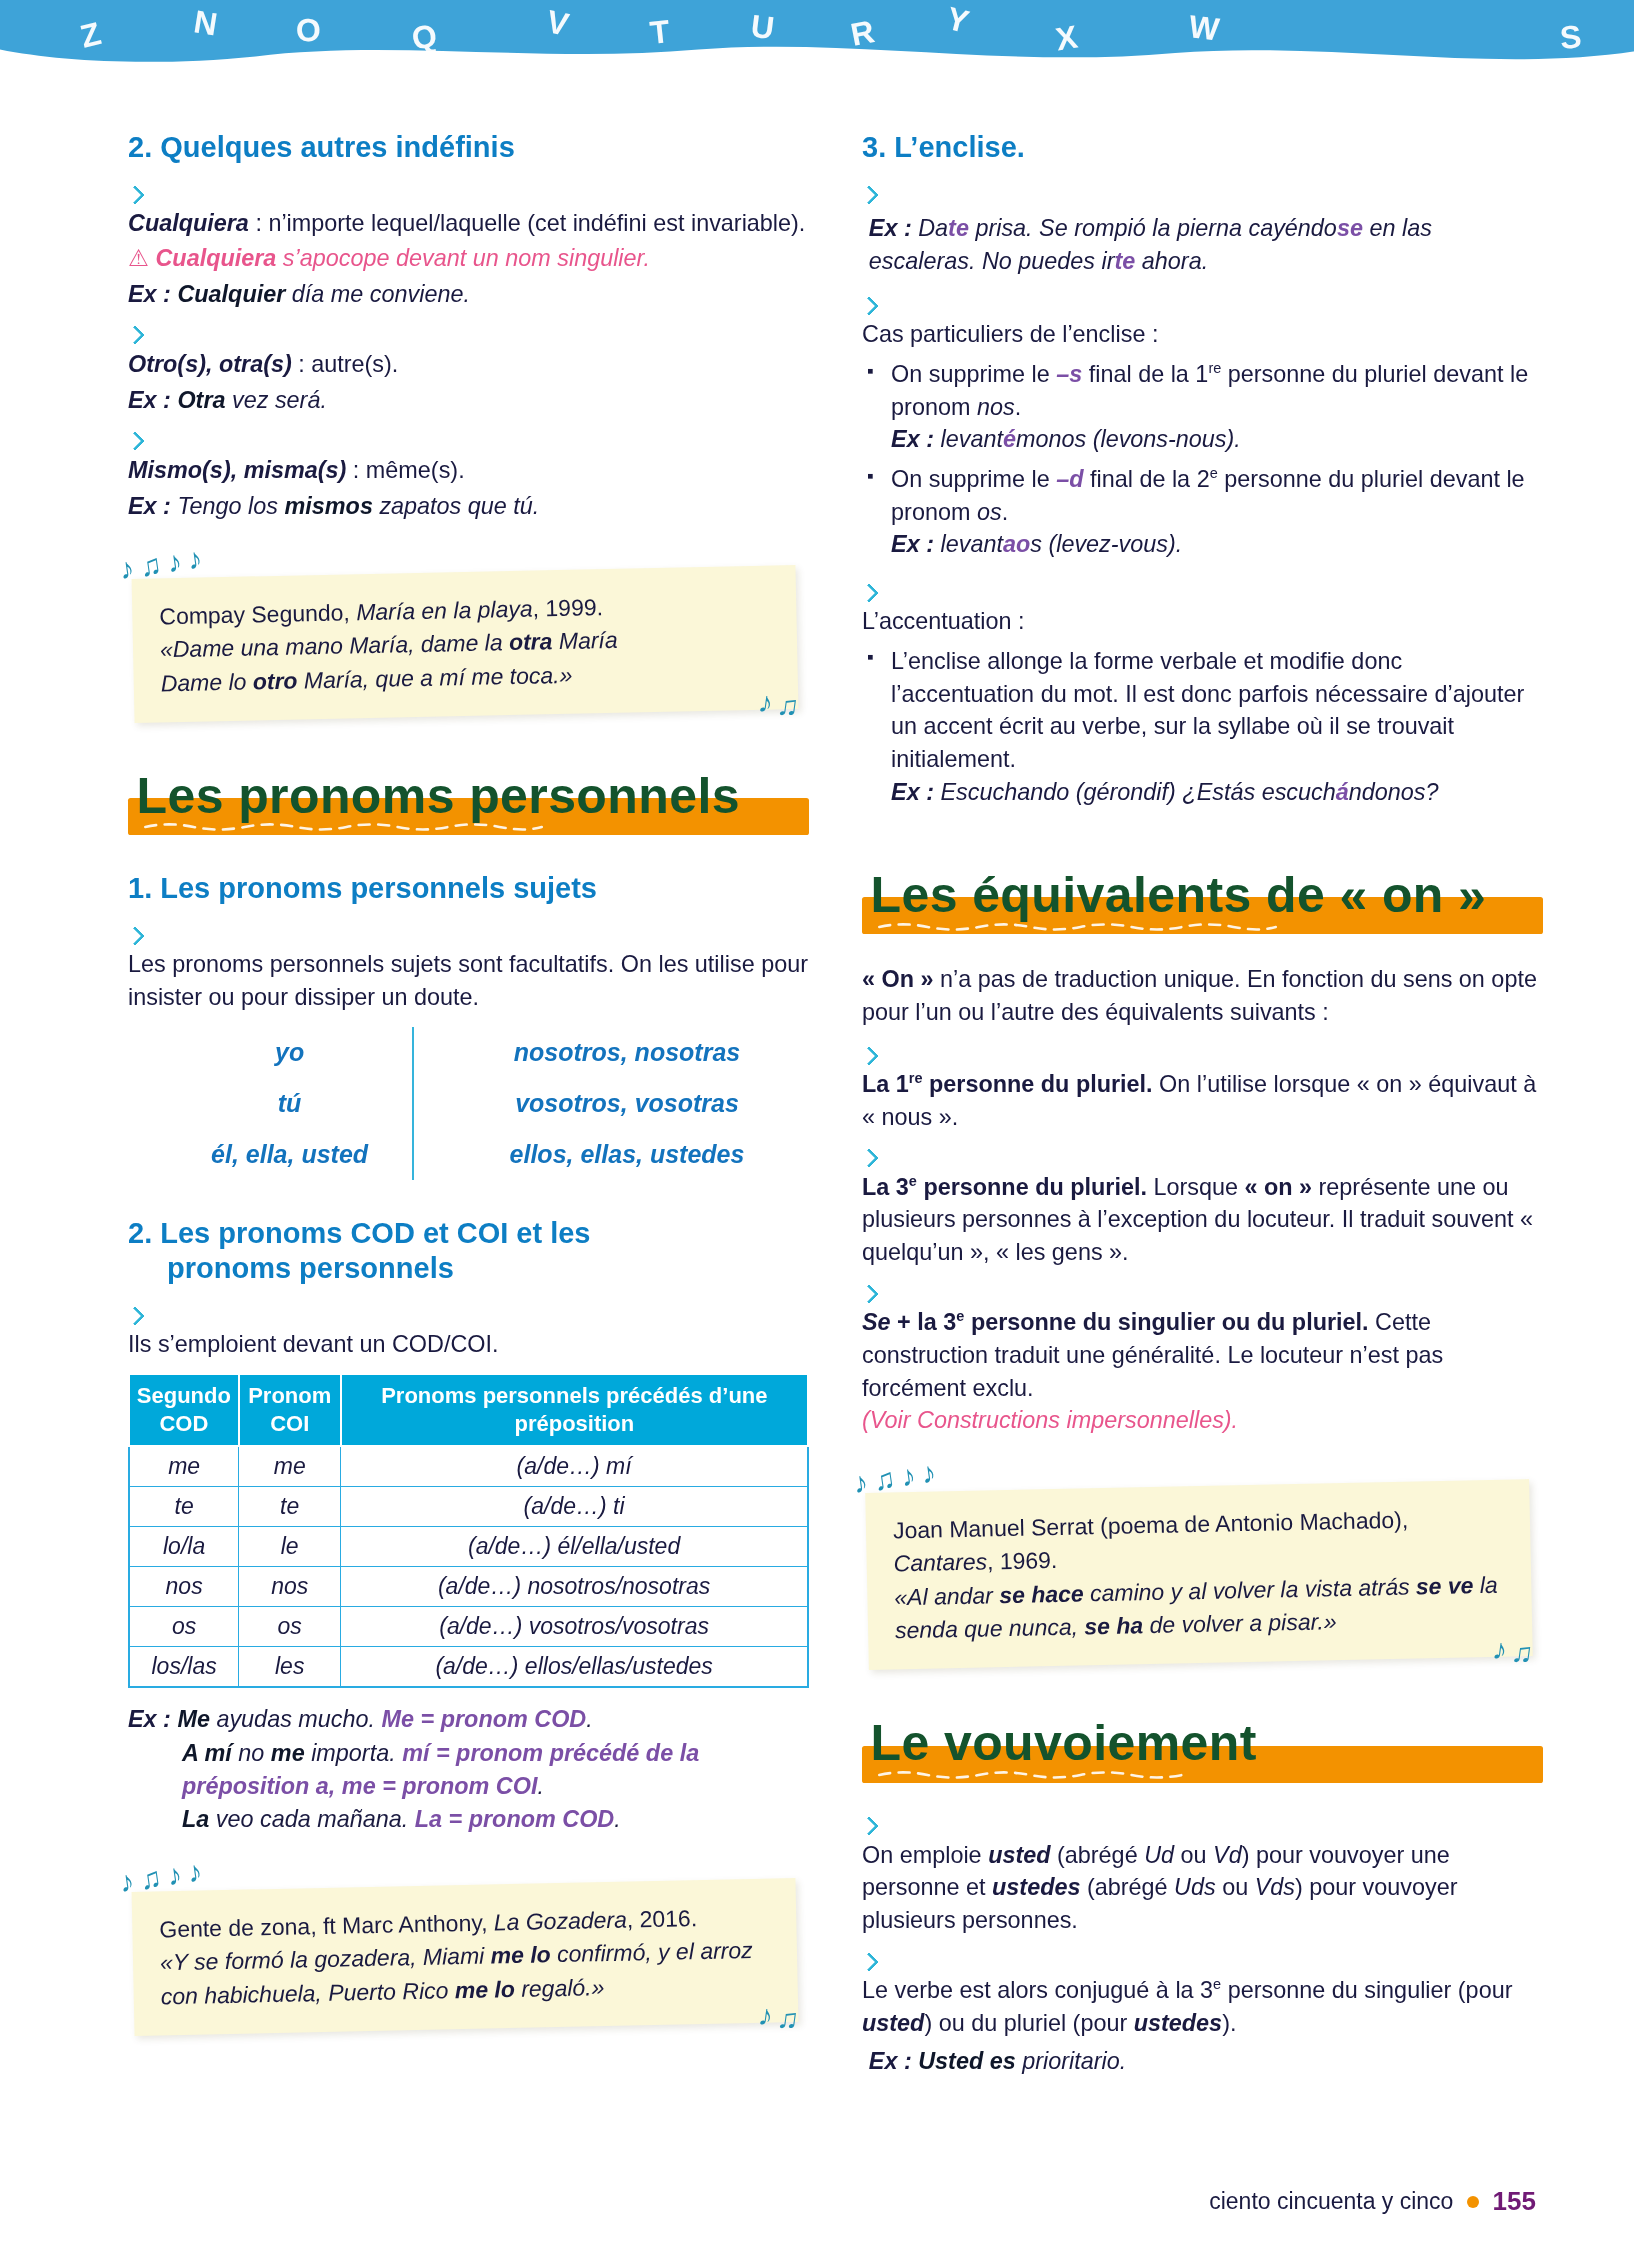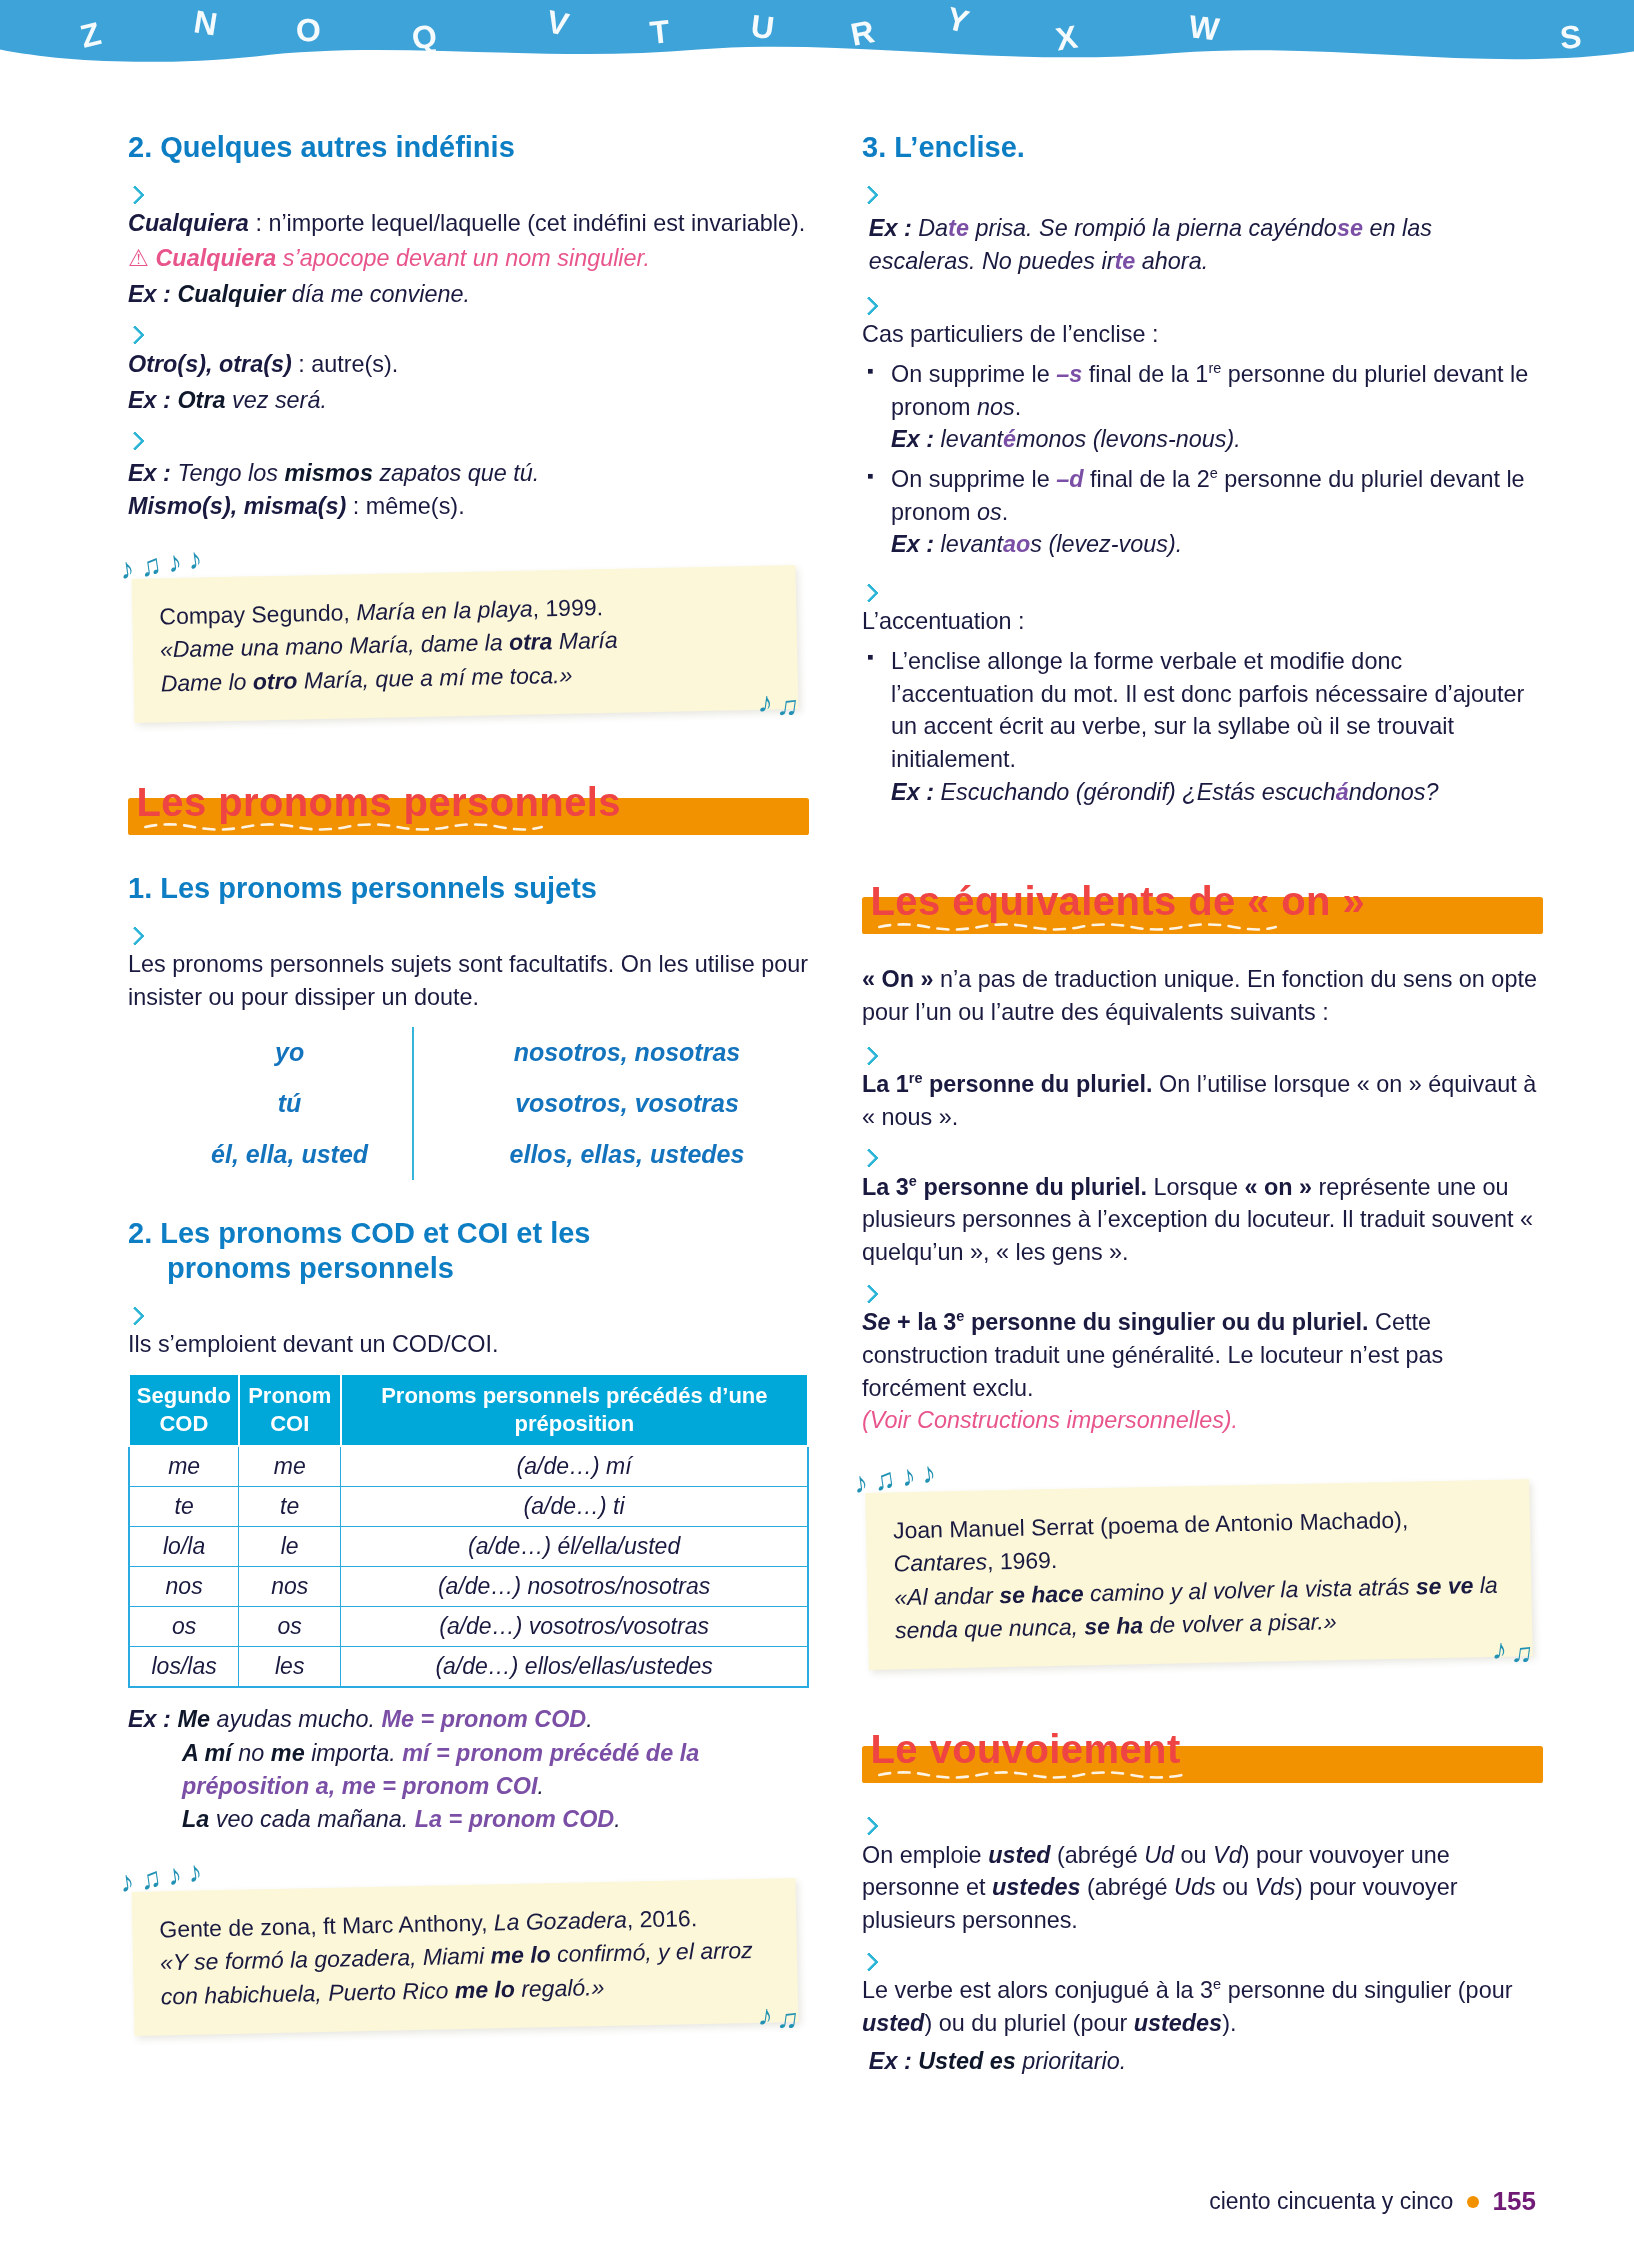--- a/index.html
+++ b/index.html
@@ -67,22 +67,22 @@
     margin:49px 12px 44px 5.1px; padding:22px 27px; box-shadow:2.6px 3.4px 7.7px rgba(80,70,20,.13); }
   .music-box .rich { font-size:23px; line-height:1.45; }
   .notes-top { position:absolute; top:-31px; left:-12px; color:#2191b4; font-size:29px;
     letter-spacing:6px; transform:rotate(-7deg); font-weight:bold; }
   .notes-bottom { position:absolute; bottom:-12px; right:-5.1px; color:#2191b4; font-size:29px;
     letter-spacing:4.3px; transform:rotate(9deg); font-weight:bold; }
 
   
   .section-banner { position:relative; height:66px; margin:53px 0 29px 0; }
   .sb-bar { position:absolute; left:0; right:0; bottom:0; height:37px; background:#f39200; border-radius:2.6px; }
-  .sb-title { position:absolute; left:8.5px; bottom:10.2px; color:#ef4444; font-weight:bold;
-    font-size:40px; letter-spacing:0.4px; white-space:nowrap; }
+  .sb-title { position:absolute; left:8.5px; bottom:10.2px; color:#14532d; font-weight:bold;
+    font-size:50px; letter-spacing:0.4px; white-space:nowrap; }
   .sb-underline { position:absolute; left:13.6px; bottom:3.4px; }
 
   
   .pron-table { display:grid; grid-template-columns:255px 1fr; margin:13.6px 0 5.1px 29px;text-align:center; }
   .pron-cell { font-weight:bold; font-style:italic; color:#1373bd; font-size:25px; padding:11px 0 11px 10.2px; }
   .pron-cell.c2 { border-left:2.6px solid #35b4dc; padding-left:31px; }
 
   
   .cod-table { width:100%; border-collapse:collapse; margin:12px 0 15.3px 0; border:2.6px solid #29abe2; }
   .cod-table th { background:#00a8da; color:#ffffff; font-size:22px; font-weight:bold;
@@ -146,22 +146,22 @@
         <span class="chev"></span>
         <div class="bullet-content">
           <p class="rich"><span class="b i">Otro(s), otra(s)</span><span> : autre(s).</span></p>
           <p class="rich ex"><span class="b i">Ex : </span><span class="b i blue">Otra</span><span class="i"> vez será.</span></p>
         </div>
       </div>
 
       <div class="bullet">
         <span class="chev"></span>
         <div class="bullet-content">
+          <p class="rich"><span class="b i">Mismo(s), misma(s)</span><span> : même(s).</span></p>
           <p class="rich ex"><span class="b i">Ex : </span><span class="i">Tengo los </span><span class="b i blue">mismos</span><span class="i"> zapatos que tú.</span></p>
-          <p class="rich"><span class="b i">Mismo(s), misma(s)</span><span> : même(s).</span></p>
         </div>
       </div>
 
       <div class="music-box">
         <span class="notes-top">♪♫♪♪</span>
         <p class="rich"><span>Compay Segundo, </span><span class="i">María en la playa</span><span>, 1999.</span></p>
         <p class="rich"><span class="i">«Dame una mano María, dame la </span><span class="b i">otra</span><span class="i"> María</span></p>
         <p class="rich"><span class="i">Dame lo </span><span class="b i">otro</span><span class="i"> María, que a mí me toca.»</span></p>
         <span class="notes-bottom">♪♫</span>
       </div>

